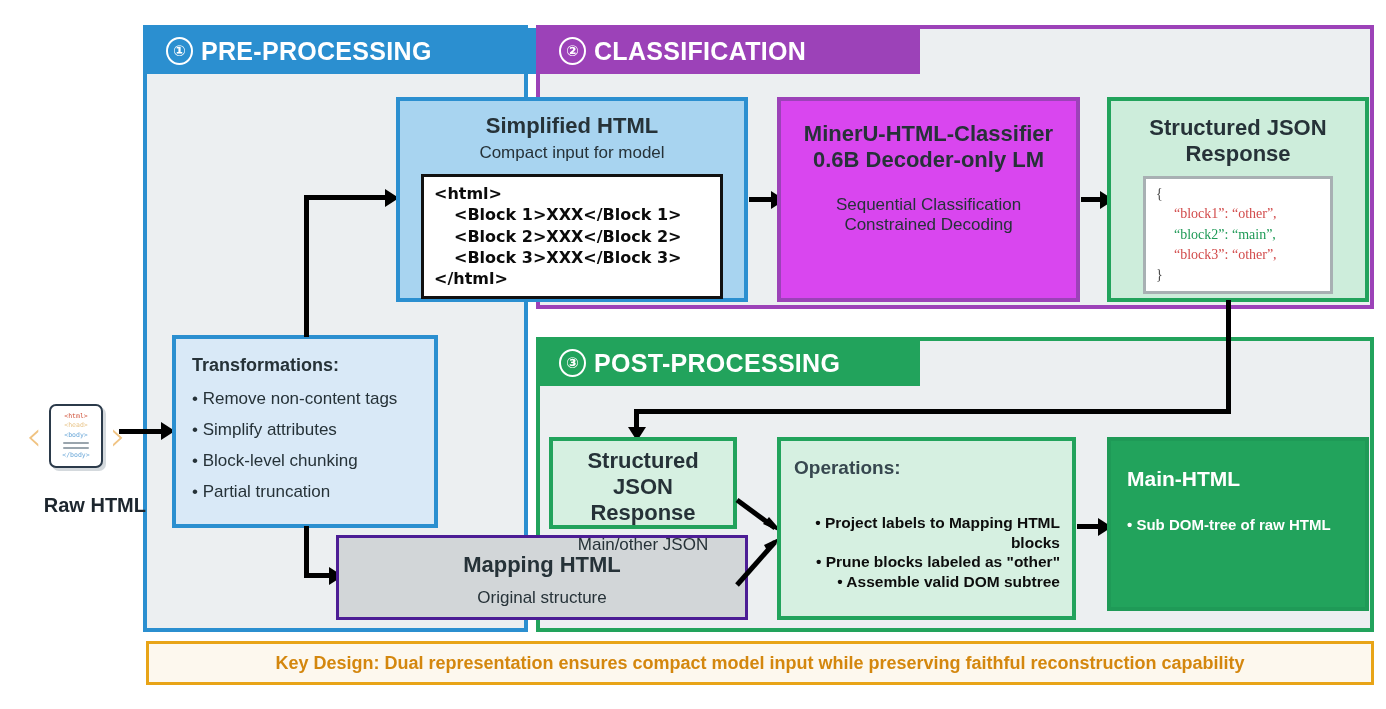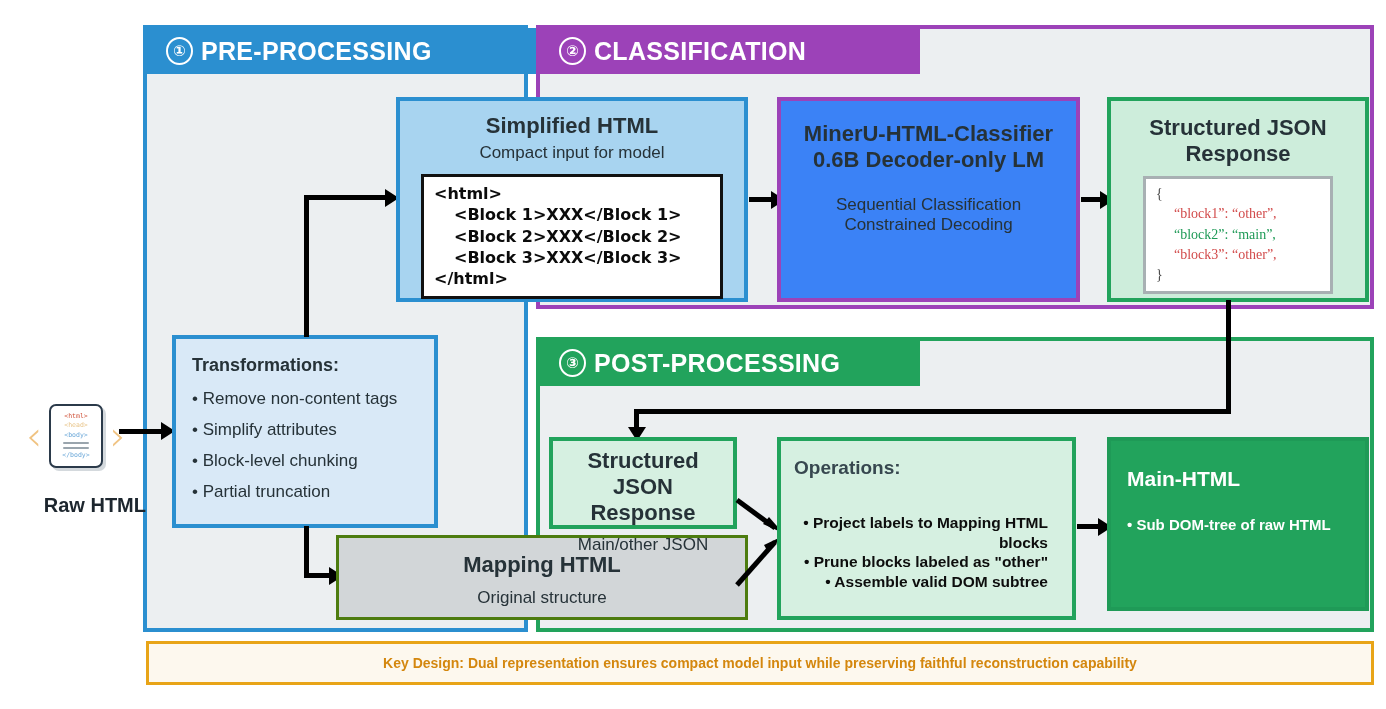--- a/index.html
+++ b/index.html
@@ -30,26 +30,26 @@
     font-size:15px;font-weight:bold;line-height:1;padding-bottom:1px;
   }
 
   
   .box{box-sizing:border-box;}
   .box-title{font-weight:bold;font-size:22px;text-align:center;line-height:1.18;}
   .box-sub{font-size:17px;text-align:center;line-height:1.2;}
 
   .b-simplified{background:#a8d4f0;border:4px solid #2b8fd0;}
   .b-transform{background:#d9e9f7;border:4px solid #2b8fd0;}
-  .b-classifier{background:#3b82f6;border:4px solid #9c42b8;}
+  .b-classifier{background:#d946ef;border:4px solid #9c42b8;}
   .b-json{background:#cdeddb;border:4px solid #22a35c;}
   .b-json2{background:#d6f0e1;border:4px solid #22a35c;}
   .b-ops{background:#d6f0e1;border:4px solid #22a35c;}
   .b-main{background:#22a35c;border:4px solid #1f9a57;color:#ffffff;}
-  .b-mapping{background:#d2d6d8;border:3px solid #4d7c0f;}
+  .b-mapping{background:#d2d6d8;border:3px solid #4c1d95;}
 
   
   .code-card{
     background:#ffffff;border:3px solid #111111;
     font-family:"DejaVu Sans","Liberation Sans",sans-serif;
     font-weight:bold;font-size:16px;line-height:1.32;color:#0b0b0b;
     padding:6px 10px 7px 10px;
   }
   .code-card .ind{padding-left:20px;}
 
@@ -85,21 +85,21 @@
   }
   .doc span{font-family:"DejaVu Sans Mono","Liberation Mono",monospace;
             font-size:6.5px;line-height:1.5;text-align:center;display:block;}
   .d1{color:#d0533a;} .d2{color:#e8c489;} .d3{color:#6aa7d8;}
   .dline{height:2px;background:#9aa5ad;margin:1.5px auto;border-radius:1px;}
   .raw-label{font-weight:bold;font-size:20px;text-align:center;color:#1d262e;}
 
   
   .keybar{
     background:#fdf8ee;border:3px solid #e8a417;
-    color:#d4870e;font-weight:bold;font-size:14px;
+    color:#d4870e;font-weight:bold;font-size:18px;
     display:flex;align-items:center;justify-content:center;
   }
 
   
   .ln{position:absolute;background:#000000;}
   .arrow-r{position:absolute;width:0;height:0;
     border-top:9px solid transparent;border-bottom:9px solid transparent;
     border-left:14px solid #000;}
   .arrow-d{position:absolute;width:0;height:0;
     border-left:9px solid transparent;border-right:9px solid transparent;
@@ -228,21 +228,21 @@
   <div class="box-sub" style="margin-top:9px;">Main/other JSON</div>
 </div>
 
 <svg class="abs" style="left:735px;top:495px;width:50px;height:95px;" viewBox="0 0 50 95">
   <line x1="2" y1="5" x2="40" y2="33" stroke="#000" stroke-width="5"></line>
   <polygon points="48,38 28,29 34,22" fill="#000"></polygon>
   <line x1="2" y1="90" x2="40" y2="47" stroke="#000" stroke-width="5"></line>
   <polygon points="48,41 29,50 33,57" fill="#000"></polygon>
 </svg>
 
-<div class="abs box b-ops" style="left:777px;top:437px;width:299px;height:183px;padding:16px 24px 0 13px;">
+<div class="abs box b-ops" style="left:777px;top:437px;width:299px;height:183px;padding:16px 12px 0 13px;">
   <div class="ops-title">Operations:</div>
   <div class="ops-list" style="margin-top:34px;">
     <div>• Project labels to Mapping HTML blocks</div>
     <div>• Prune blocks labeled as "other"</div>
     <div>• Assemble valid DOM subtree</div>
   </div>
 </div>
 
 <div class="ln" style="left:1077px;top:524px;width:28px;height:5px;"></div>
 <div class="arrow-r" style="left:1098px;top:518px;"></div>

